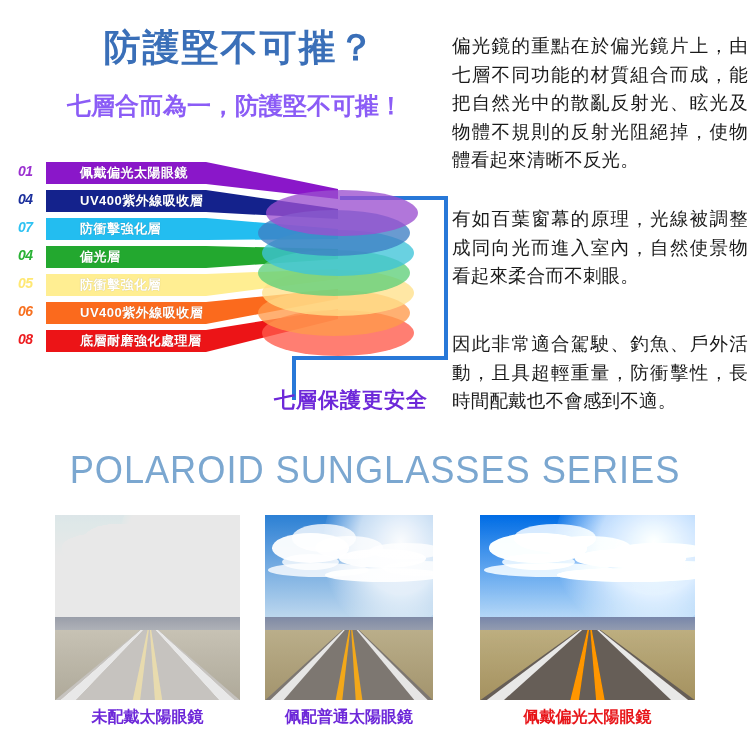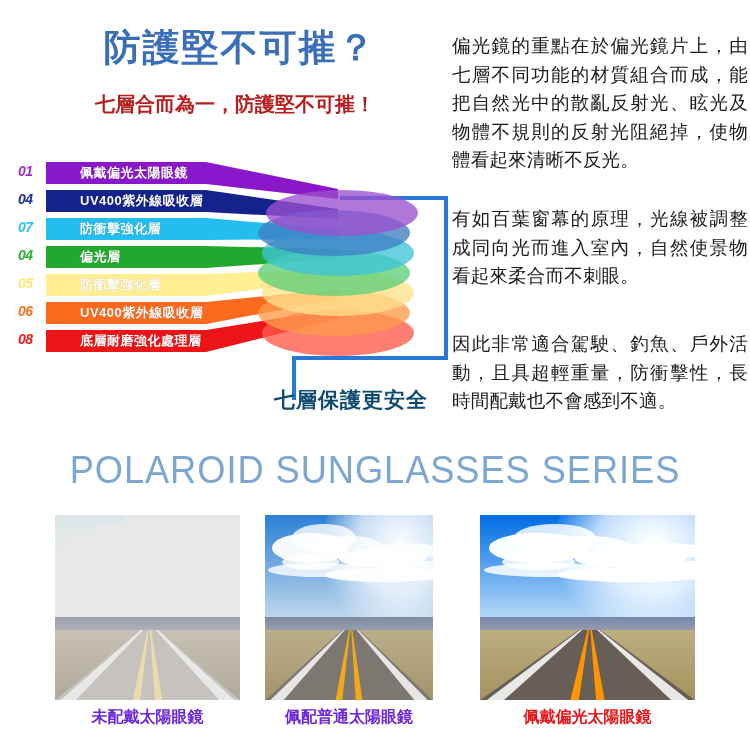--- a/index.html
+++ b/index.html
@@ -12,22 +12,22 @@
 
   
   #title-main{
     left:30px;top:28px;width:420px;
     font-size:37px;font-weight:bold;letter-spacing:2px;
     color:#3a6fb8;text-align:center;line-height:1.1;
     white-space:nowrap;
   }
   #title-sub{
     left:20px;top:93px;width:430px;
-    font-size:20px;font-weight:bold;letter-spacing:0px;
-    color:#b91c1c;text-align:center;line-height:1.1;
+    font-size:24px;font-weight:bold;letter-spacing:0px;
+    color:#8b5cf6;text-align:center;line-height:1.1;
     white-space:nowrap;
   }
 
   
   .para{
     left:452px;width:296px;
     font-size:18.5px;line-height:28.5px;color:#1a1a1a;
     text-align:justify;letter-spacing:0.2px;
   }
   #para-1{top:32px;}
@@ -61,21 +61,21 @@
     position:absolute;left:0;width:152px;height:46px;border-radius:50%;
     opacity:.78;
   }
 
   
   #bracket{left:320px;top:196px;width:130px;height:200px;}
   #bracket .seg{position:absolute;background:#2878d8;}
 
   #stack-caption{
     left:240px;top:386px;width:222px;
-    font-size:21px;font-weight:bold;color:#0c4a6e;
+    font-size:21px;font-weight:bold;color:#6d28d9;
     text-align:center;white-space:nowrap;letter-spacing:1px;
   }
 
   
   #series-title{
     left:0;top:448px;width:750px;text-align:center;
     font-size:39px;color:#7ba7d0;letter-spacing:1px;
     font-family:"Liberation Sans Narrow","Liberation Sans",sans-serif;
     transform:scaleX(.93);transform-origin:50% 50%;
     white-space:nowrap;

